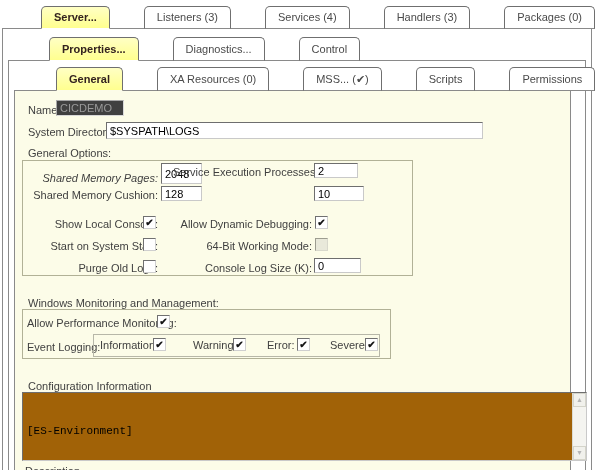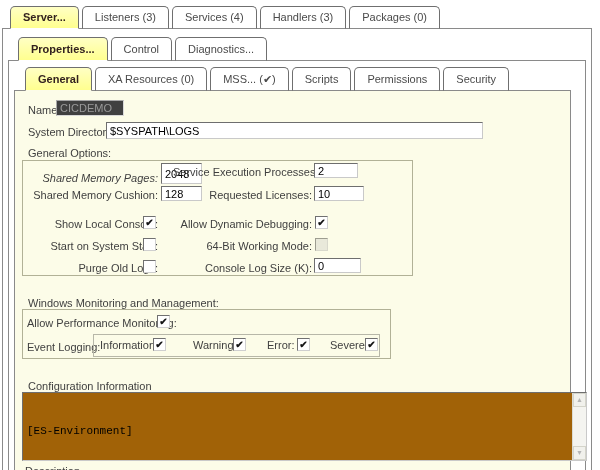--- a/index.html
+++ b/index.html
@@ -14,21 +14,21 @@
   #page-general  { left:5px;  top:29px; width:557px; height:386px; background:#fcfce8; }
 
   
   .tabrow { position:absolute; display:flex; z-index:5; }
   #tabs1 { left:10px; top:6px;  }
   #tabs2 { left:15px; top:8px;  }
   #tabs3 { left:16px; top:6px;  }
   .tab {
     height:23px; padding:4px 12px 0 12px; margin-right:3px;
     border:1px solid #6f6f6f; border-radius:5px 5px 0 0;
-    background:#ffffff; color:#4a4a4a; white-space:nowrap; cursor:default;
+    background:#ffffff; color:#4a4a4a; white-space:nowrap; cursor:default;margin-left:31px;
   }
   #tabs2 .tab, #tabs3 .tab { height:24px; padding-top:5px; }
   .tab.active { font-weight:bold; color:#33221f; background:#ffffa3; z-index:6; }
   #tabs1 .tab { border-bottom:1px solid #8a8a8a; }
   #tabs1 .tab.active { border-bottom:1px solid #ffffff; background:linear-gradient(#ffffc4,#ffff8f); }
   #tabs2 .tab { border-bottom:1px solid #8a8a8a; }
   #tabs2 .tab.active { border-bottom:1px solid #ffffff; background:linear-gradient(#ffffc4,#ffff8f); }
   #tabs3 .tab { border-bottom:1px solid #8a8a8a; }
   #tabs3 .tab.active { border-bottom:1px solid #fcfce8; background:linear-gradient(#ffffc4,#ffff8f); }
 
@@ -84,22 +84,22 @@
     <div class="tab">Listeners (3)</div>
     <div class="tab">Services (4)</div>
     <div class="tab">Handlers (3)</div>
     <div class="tab">Packages (0)</div>
   </div>
 
   <div class="page" id="page-server">
 
     <div class="tabrow" id="tabs2">
       <div class="tab active">Properties...</div>
+      <div class="tab">Diagnostics...</div>
       <div class="tab">Control</div>
-      <div class="tab">Diagnostics...</div>
     </div>
 
     <div class="page" id="page-props">
 
       <div class="tabrow" id="tabs3">
         <div class="tab active">General</div>
         <div class="tab">XA Resources (0)</div>
         <div class="tab">MSS... (✔)</div>
         <div class="tab">Scripts</div>
         <div class="tab">Permissions</div>
@@ -117,21 +117,20 @@
         <span class="lbl" style="left:13px; top:56px;">General Options:</span>
         <div class="groupbox" style="left:7px; top:69px; width:391px; height:116px;">
 
           <span class="rlbl" style="left:4px; top:11px; width:131px;font-style:italic;">Shared Memory Pages:</span>
           <input class="tbox" style="left: 138px; top: 2px; width: 41px; height: 21px;" value="2048">
           <span class="rlbl" style="left:150px; top:5px; width:139px;">Service Execution Processes:</span>
           <input class="tbox" style="left: 291px; top: 2px; width: 44px; height: 15px;" value="2">
 
           <span class="rlbl" style="left:4px; top:28px; width:131px;">Shared Memory Cushion:</span>
           <input class="tbox" style="left: 138px; top: 25px; width: 41px; height: 15px;" value="128">
-          <span class="rlbl" style="left:150px; top:28px; width:139px;">Requested Licenses:</span>
           <input class="tbox" style="left: 291px; top: 25px; width: 50px; height: 15px;" value="10">
 
           <span class="rlbl" style="left:4px; top:57px; width:131px;">Show Local Console:</span>
           <span class="cb" style="left:120px; top:55px;">✔</span>
           <span class="rlbl" style="left:150px; top:57px; width:139px;">Allow Dynamic Debugging:</span>
           <span class="cb" style="left:292px; top:55px;">✔</span>
 
           <span class="rlbl" style="left:4px; top:79px; width:131px;">Start on System Start:</span>
           <span class="cb" style="left:120px; top:77px;"></span>
           <span class="rlbl" style="left:150px; top:79px; width:139px;">64-Bit Working Mode:</span>

